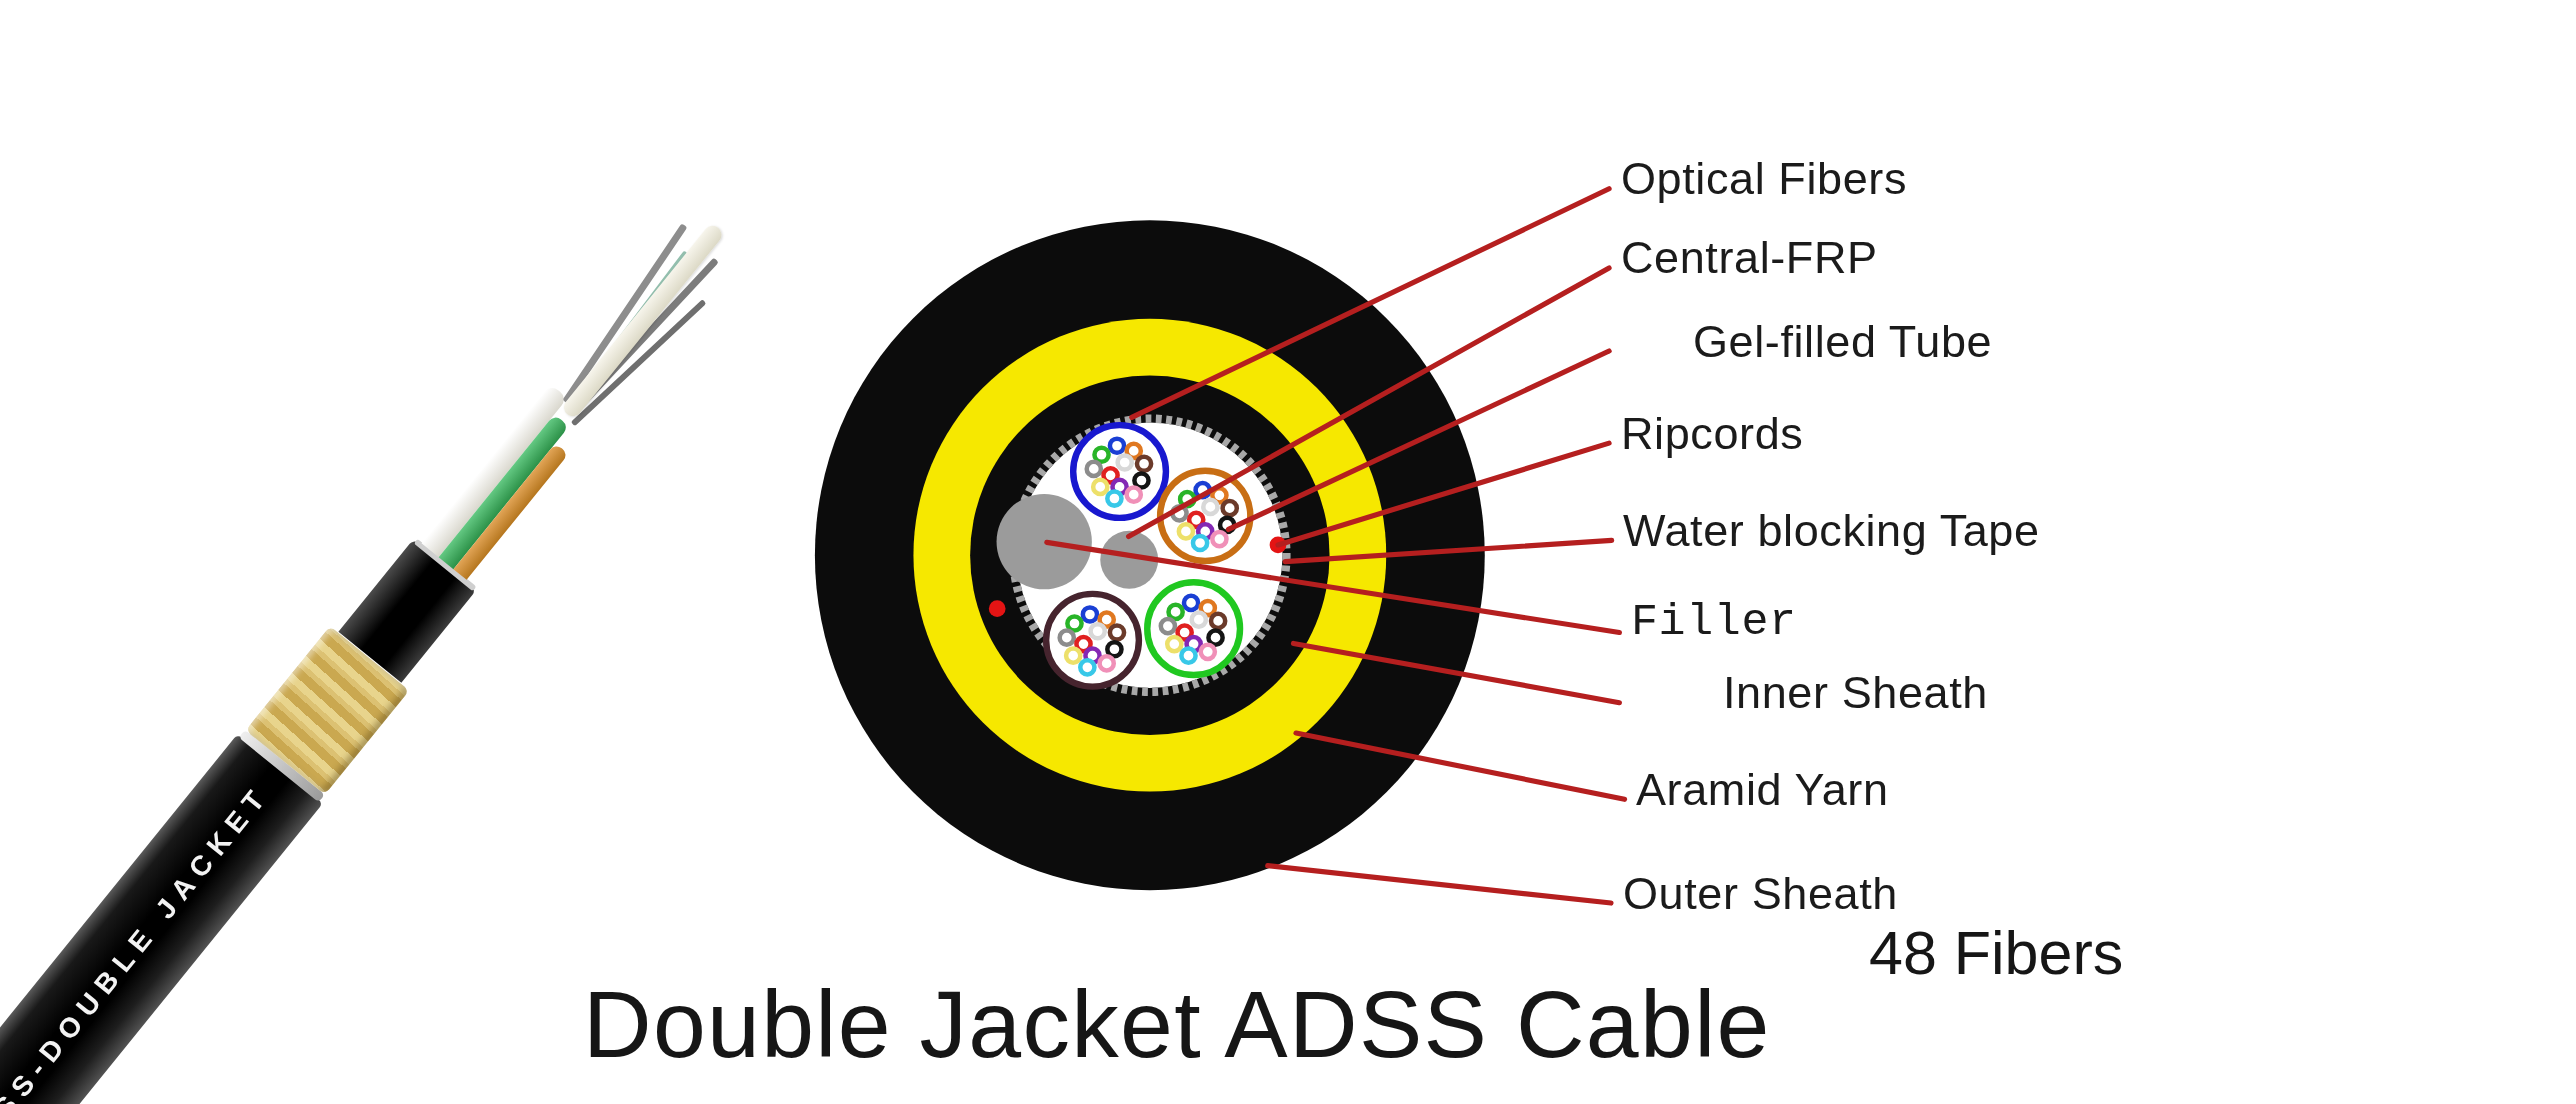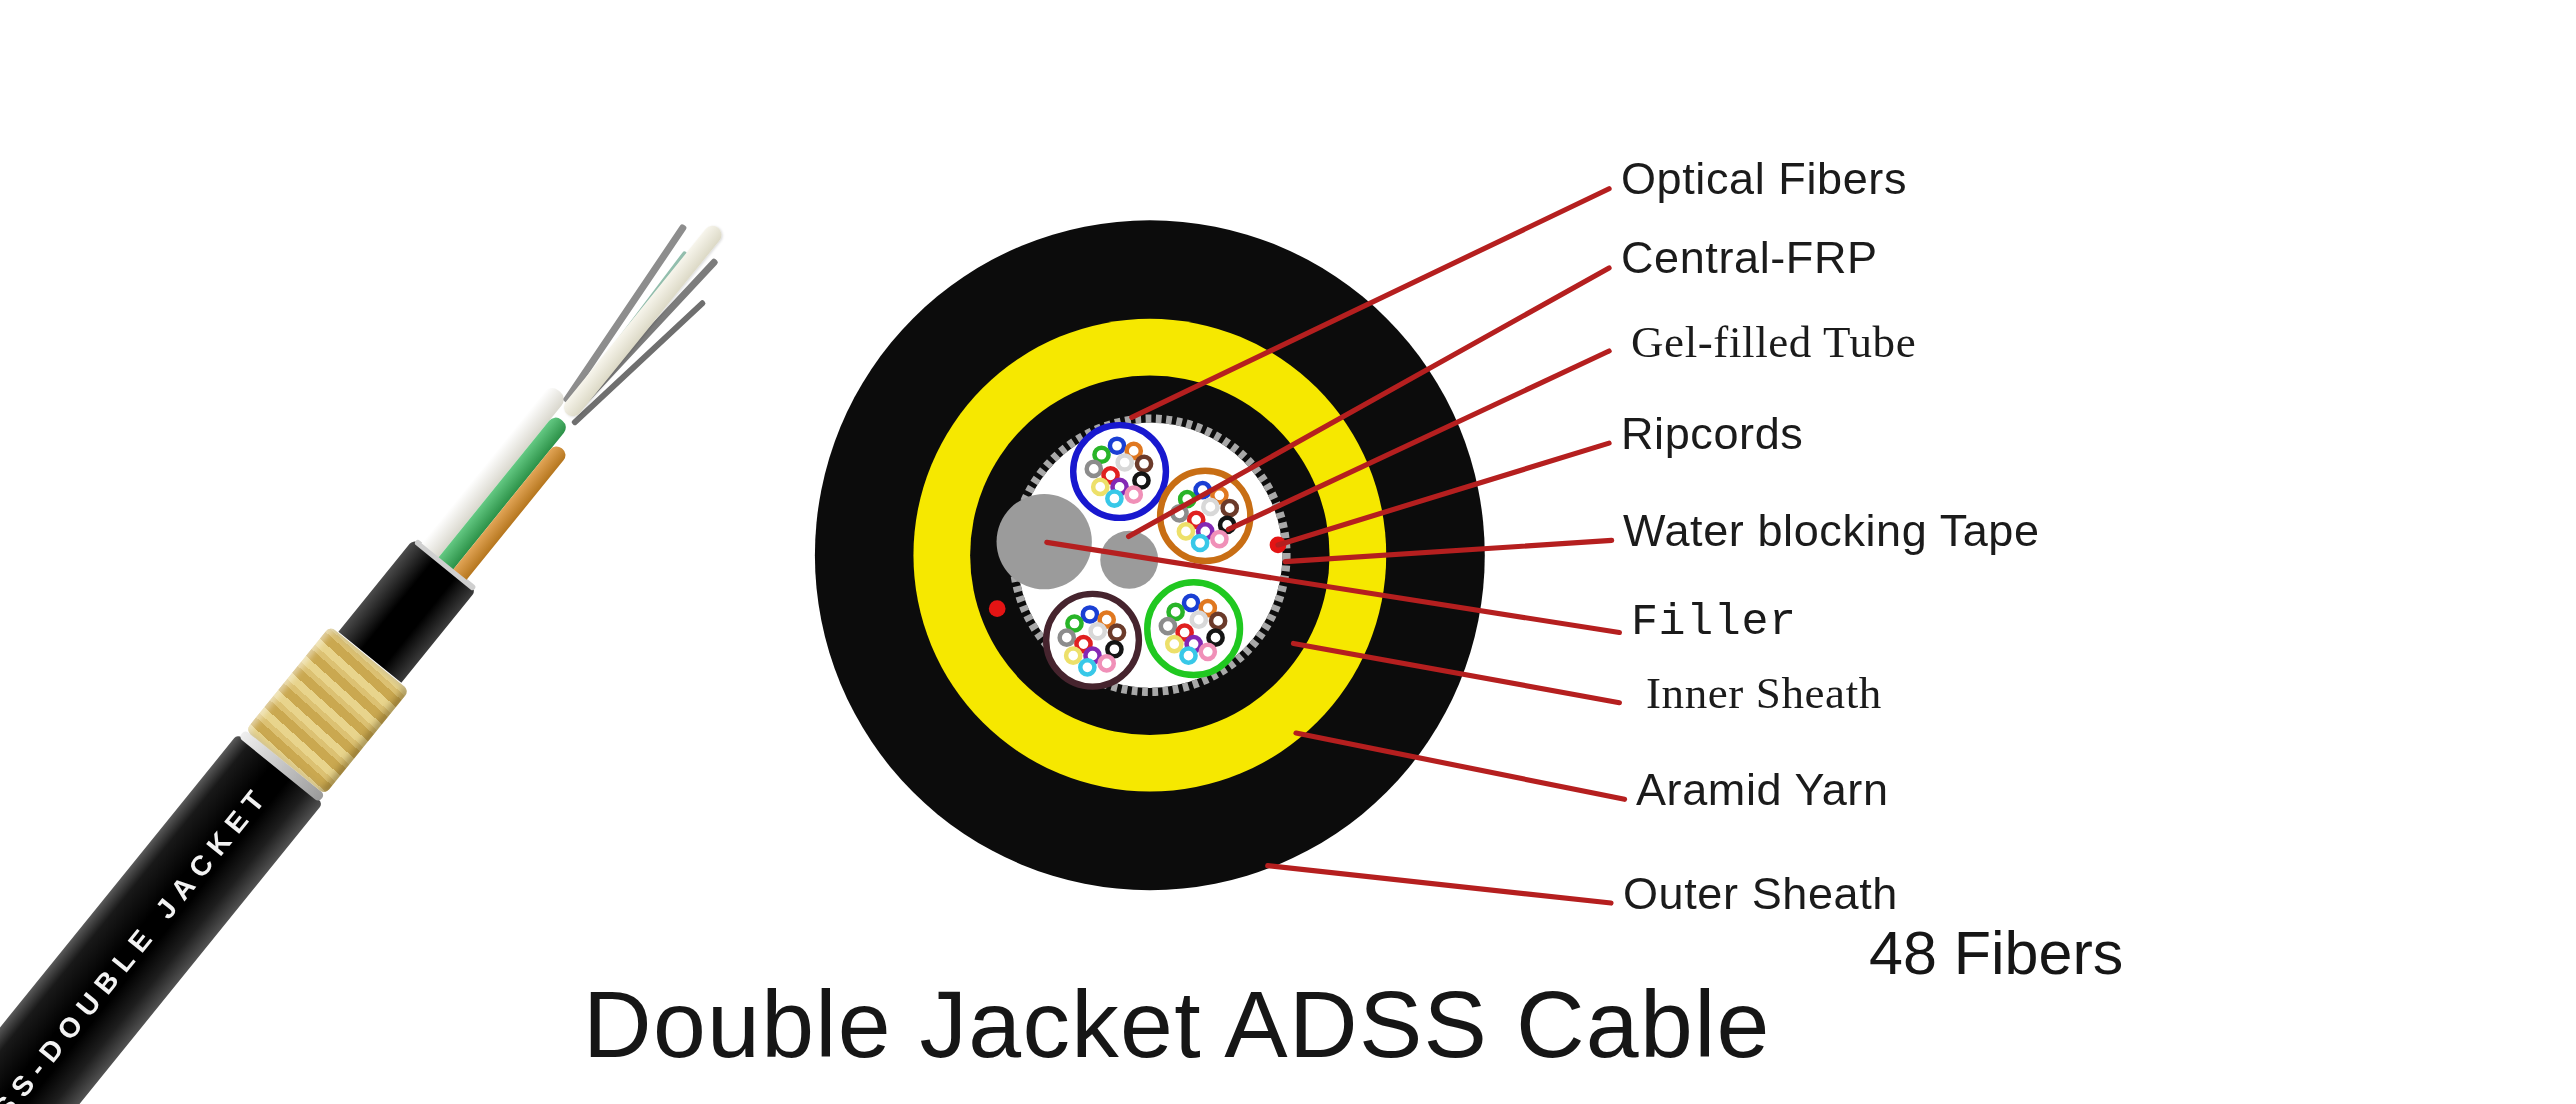--- a/index.html
+++ b/index.html
@@ -172,25 +172,25 @@
     <line x1="2502" y1="839" x2="1995" y2="872" stroke="#b51f1f" stroke-width="8" stroke-linecap="round"></line>
     <line x1="2514" y1="982" x2="1625" y2="842" stroke="#b51f1f" stroke-width="8" stroke-linecap="round"></line>
     <line x1="2514" y1="1091" x2="2008" y2="999" stroke="#b51f1f" stroke-width="8" stroke-linecap="round"></line>
     <line x1="2522" y1="1241" x2="2012" y2="1138" stroke="#b51f1f" stroke-width="8" stroke-linecap="round"></line>
     <line x1="2501" y1="1402" x2="1968" y2="1344" stroke="#b51f1f" stroke-width="8" stroke-linecap="round"></line>
   </svg>
 
 <div id="callouts">
     <div class="callout-label" style="left: 1621px; top: 155px;">Optical Fibers</div>
     <div class="callout-label" style="left: 1621px; top: 234px;">Central-FRP</div>
-    <div class="callout-label" style="left: 1631px; top: 318px; font-family: Liberation Serif, serif;">Gel-filled Tube</div>
+    <div class="callout-label" style="left: 1693px; top: 318px;">Gel-filled Tube</div>
     <div class="callout-label" style="left: 1621px; top: 410px;">Ripcords</div>
     <div class="callout-label" style="left: 1623px; top: 507px;">Water blocking Tape</div>
     <div class="callout-label" style="left: 1631px; top: 599px; font-family: Liberation Mono, monospace;">Filler</div>
-    <div class="callout-label" style="left: 1646px; top: 669px; font-family: Liberation Serif, serif;">Inner Sheath</div>
+    <div class="callout-label" style="left: 1723px; top: 669px;">Inner Sheath</div>
     <div class="callout-label" style="left: 1636px; top: 766px;">Aramid Yarn</div>
     <div class="callout-label" style="left: 1623px; top: 870px;">Outer Sheath</div>
   </div>
 
 <div class="title">Double Jacket ADSS Cable</div>
 <div class="spec">
   <div>48 Fibers</div>
 </div>
 
 

